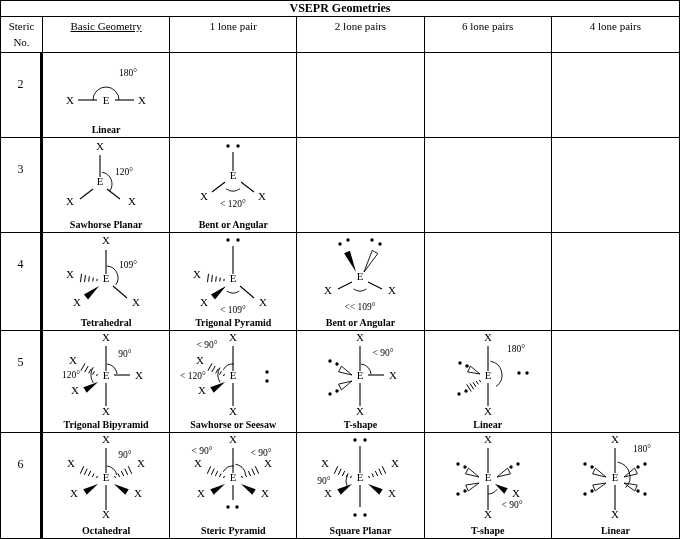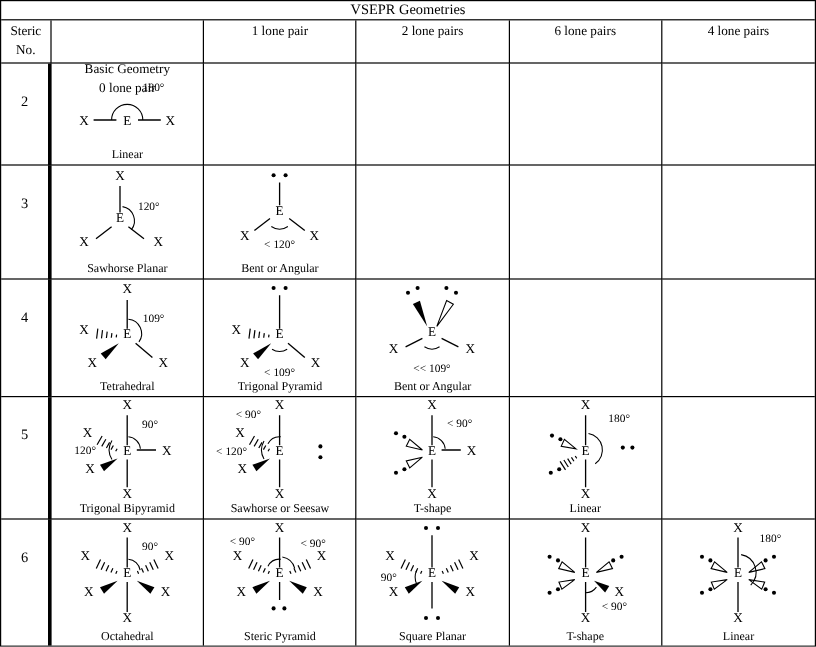--- a/index.html
+++ b/index.html
@@ -1,43 +1,42 @@
 <!DOCTYPE html>
 <html><head>
 <meta charset="utf-8">
 <style>
   *{box-sizing:border-box;margin:0;padding:0;}
   body{font-family:"Liberation Serif","DejaVu Serif",serif;background:#fff;width:680px;}
   .tbl{width:680px;height:539px;display:grid;grid-template-columns:42px repeat(5,1fr);
        grid-template-rows:16px 36px 85px 95px 98px 102px 105px;border:1px solid #000;background:#fff;}
-  .title{grid-column:1/-1;text-align:center;font-weight:normal;font-size:12px;line-height:15px;border-bottom:1px solid #000;}
+  .title{grid-column:1/-1;text-align:center;font-weight:bold;font-size:12px;line-height:15px;border-bottom:1px solid #000;}
   .hcell{border-right:1px solid #000;border-bottom:1px solid #000;text-align:center;font-size:11px;line-height:16px;padding-top:1px;}
   .cell{border-right:1px solid #000;border-bottom:1px solid #000;}
   .scell{border-right:3px solid #000;text-align:center;font-size:12px;padding-top:24px;}
   .gcell{display:flex;flex-direction:column;align-items:center;overflow:hidden;}
   .gcell svg{display:block;margin:1px auto 0;flex:0 0 auto;}
-  .cap{margin-top:auto;font-weight:normal;font-size:10px;line-height:13px;padding-bottom:1px;text-align:left;white-space:nowrap;}
-  .u{margin-top:32px;}
+  .cap{margin-top:auto;font-weight:bold;font-size:10px;line-height:13px;padding-bottom:1px;text-align:left;white-space:nowrap;}
+  .u{text-decoration:underline;}
   .lastcol{border-right:none !important;}
   .lastrow{border-bottom:none !important;}
   svg text{font-family:"Liberation Serif","DejaVu Serif",serif;}
 </style>
 </head>
 <body>
 
 <div class="tbl" id="grid">
   <div class="title">VSEPR Geometries</div>
 
   <div class="hcell">
     <div>Steric</div>
     <div>No.</div>
   </div>
   <div class="hcell">
     <div class="u">Basic Geometry</div>
-    <div>0 lone pair</div>
   </div>
   <div class="hcell">1 lone pair</div>
   <div class="hcell">2 lone pairs</div>
   <div class="hcell">6 lone pairs</div>
   <div class="hcell lastcol">4 lone pairs</div>
 
 <div class="cell scell"><span>2</span></div>
     <div class="cell gcell">
       <svg width="124" height="64" viewBox="0 0 124 64">
         <line x1="34" y1="46" x2="53" y2="46" stroke="#000" stroke-width="1.1"></line>

